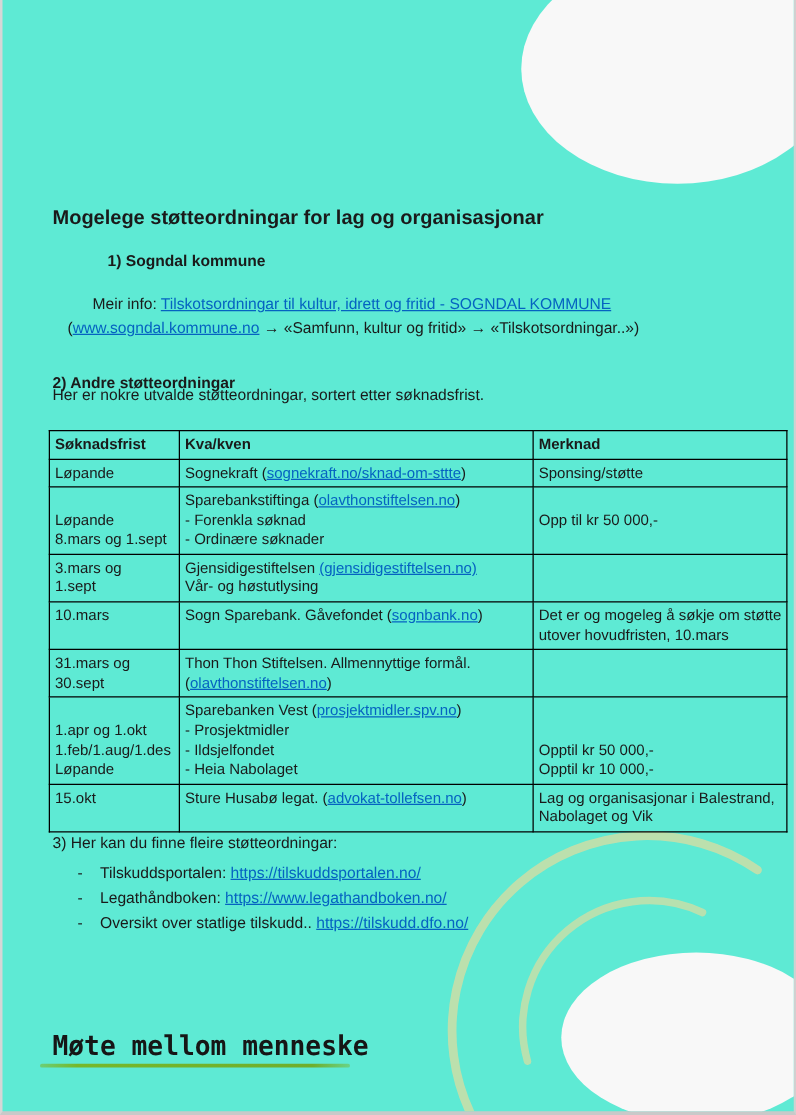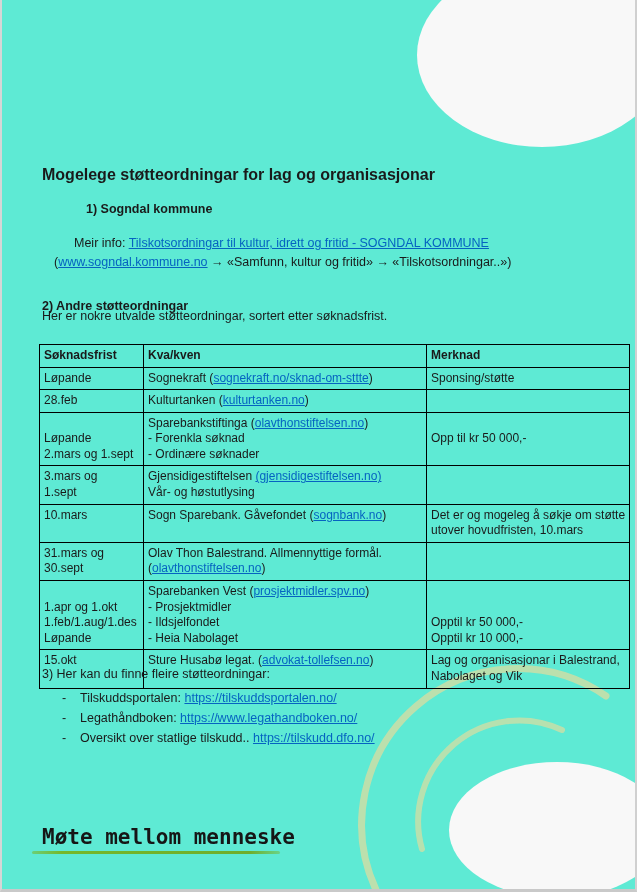--- a/index.html
+++ b/index.html
@@ -72,34 +72,23 @@
           </td>
           <td>
             <div class="cell-line">Sognekraft (<a class="lnk">sognekraft.no/sknad-om-sttte</a>)</div>
           </td>
           <td>
             <div class="cell-line">Sponsing/støtte</div>
           </td>
         </tr>
         <tr>
           <td>
-            <div class="cell-line">28.feb</div>
-          </td>
-          <td>
-            <div class="cell-line">Kulturtanken (<a class="lnk">kulturtanken.no</a>)</div>
-          </td>
-          <td>
-            <div class="cell-line">&nbsp;</div>
-          </td>
-        </tr>
-        <tr>
-          <td>
             <div class="cell-line">&nbsp;</div>
             <div class="cell-line">Løpande</div>
-            <div class="cell-line">2.mars og 1.sept</div>
+            <div class="cell-line">8.mars og 1.sept</div>
           </td>
           <td>
             <div class="cell-line">Sparebankstiftinga (<a class="lnk">olavthonstiftelsen.no</a>)</div>
             <div class="cell-line">- Forenkla søknad</div>
             <div class="cell-line">- Ordinære søknader</div>
           </td>
           <td>
             <div class="cell-line">&nbsp;</div>
             <div class="cell-line">Opp til kr 50 000,-</div>
             <div class="cell-line">&nbsp;</div>
@@ -130,21 +119,21 @@
             <div class="cell-line">Det er og mogeleg å søkje om støtte</div>
             <div class="cell-line">utover hovudfristen, 10.mars</div>
           </td>
         </tr>
         <tr>
           <td>
             <div class="cell-line">31.mars og</div>
             <div class="cell-line">30.sept</div>
           </td>
           <td>
-            <div class="cell-line">Olav Thon Balestrand. Allmennyttige formål.</div>
+            <div class="cell-line">Thon Thon Stiftelsen. Allmennyttige formål.</div>
             <div class="cell-line">(<a class="lnk">olavthonstiftelsen.no</a>)</div>
           </td>
           <td>
             <div class="cell-line">&nbsp;</div>
             <div class="cell-line">&nbsp;</div>
           </td>
         </tr>
         <tr>
           <td>
             <div class="cell-line">&nbsp;</div>

